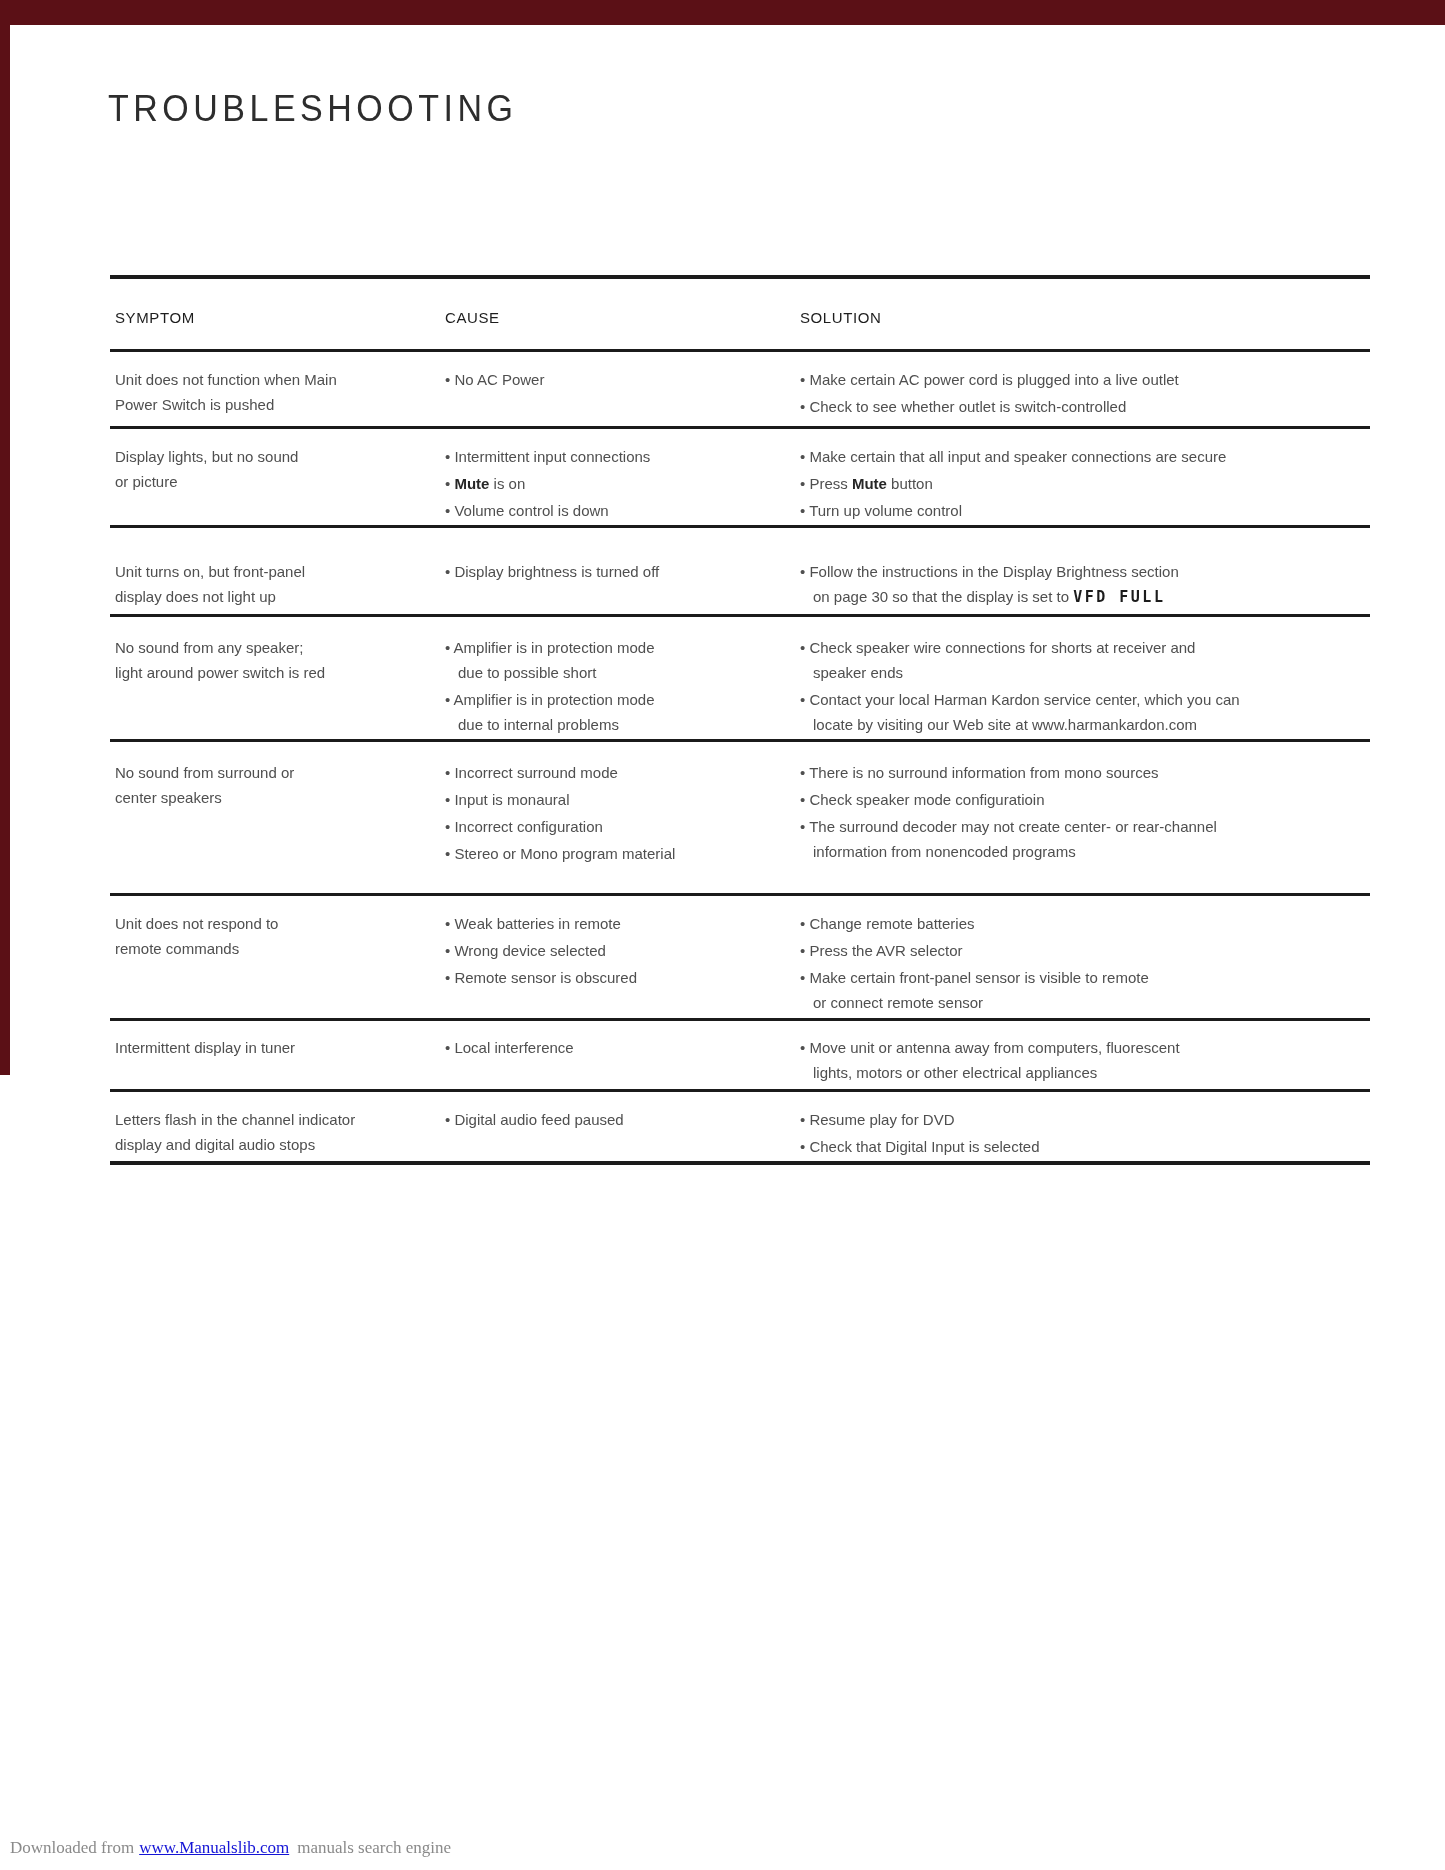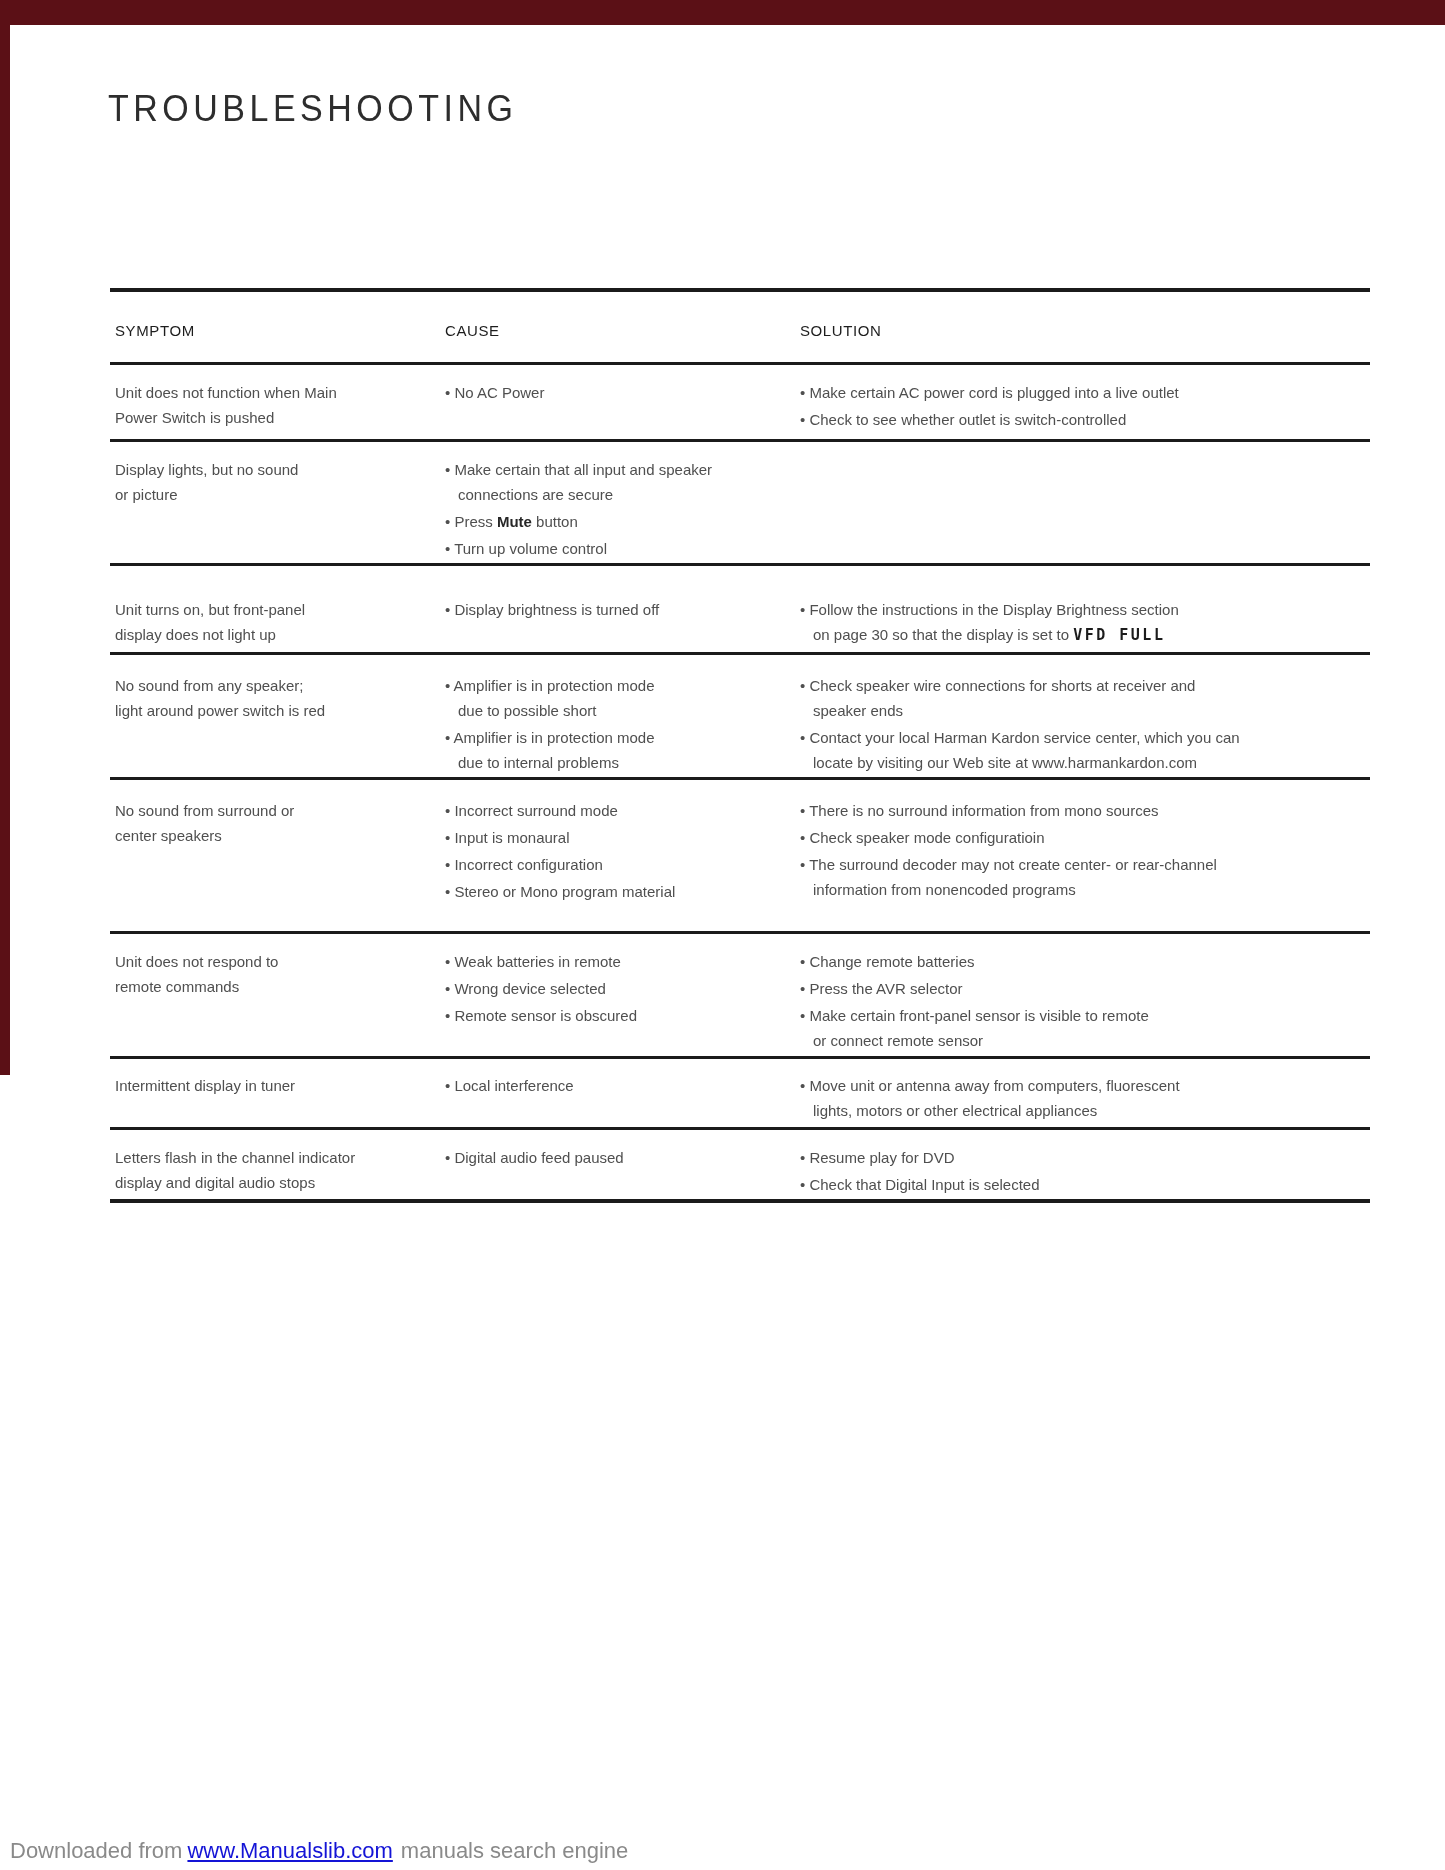--- a/index.html
+++ b/index.html
@@ -16,21 +16,21 @@
 
   .title{
     position:absolute;left:108px;top:88px;
     font-size:34px;font-weight:300;letter-spacing:4.5px;
     color:#2d2d2d;
     transform:scaleY(1.06);transform-origin:left top;
     white-space:nowrap;
   }
 
   .table{
-    position:absolute;left:110px;top:288px;width:1260px;
+    position:absolute;left:110px;top:275px;width:1260px;
     border-top:4px solid #1b1b1b;
   }
   .trow{
     display:grid;
     grid-template-columns:330px 355px 575px;
     border-bottom:3px solid #1b1b1b;
     box-sizing:border-box;
   }
   .thead{min-height:73px;padding-top:30px;}
   .trow:nth-child(2){min-height:77px;padding-top:15px;}
@@ -58,22 +58,22 @@
   }
   .cell b{color:#272727;font-weight:700;}
   .lcd{
     font-family:"DejaVu Sans Mono", monospace;
     font-weight:700;letter-spacing:2.5px;color:#1c1c1c;
     font-size:15px;
   }
 
   .footer{
     position:absolute;left:10px;top:1838px;
-    font-family:Liberation Sans, sans-serif;
-    font-size:22px;color:#8a8a8a;white-space:nowrap;
+    font-family:Liberation Serif, serif;
+    font-size:17px;color:#8a8a8a;white-space:nowrap;
   }
   .footer .lnk{text-decoration:underline;cursor:pointer;}
   .footer .sfx{margin-left:8px;}
   .footer .pfx{margin-right:5px;}
 </style>
 </head>
 <body>
 
 <div class="page">
 
@@ -97,20 +97,25 @@
         </div>
         <div class="cell">
           <div class="li"><span>• Make certain AC power cord is plugged into a live outlet</span></div>
           <div class="li"><span>• Check to see whether outlet is switch-controlled</span></div>
         </div>
       </div>
       <div class="trow">
         <div class="cell sym"><span>Display lights, but no sound
 or picture</span></div>
         <div class="cell">
+          <div class="li"><span>• Intermittent input connections</span></div>
+          <div class="li"><span>• <b>Mute</b> is on</span></div>
+          <div class="li"><span>• Volume control is down</span></div>
+        </div>
+        <div class="cell">
           <div class="li"><span>• Make certain that all input and speaker connections are secure</span></div>
           <div class="li"><span>• Press <b>Mute</b> button</span></div>
           <div class="li"><span>• Turn up volume control</span></div>
         </div>
       </div>
       <div class="trow">
         <div class="cell sym"><span>Unit turns on, but front-panel
 display does not light up</span></div>
         <div class="cell">
           <div class="li"><span>• Display brightness is turned off</span></div>

